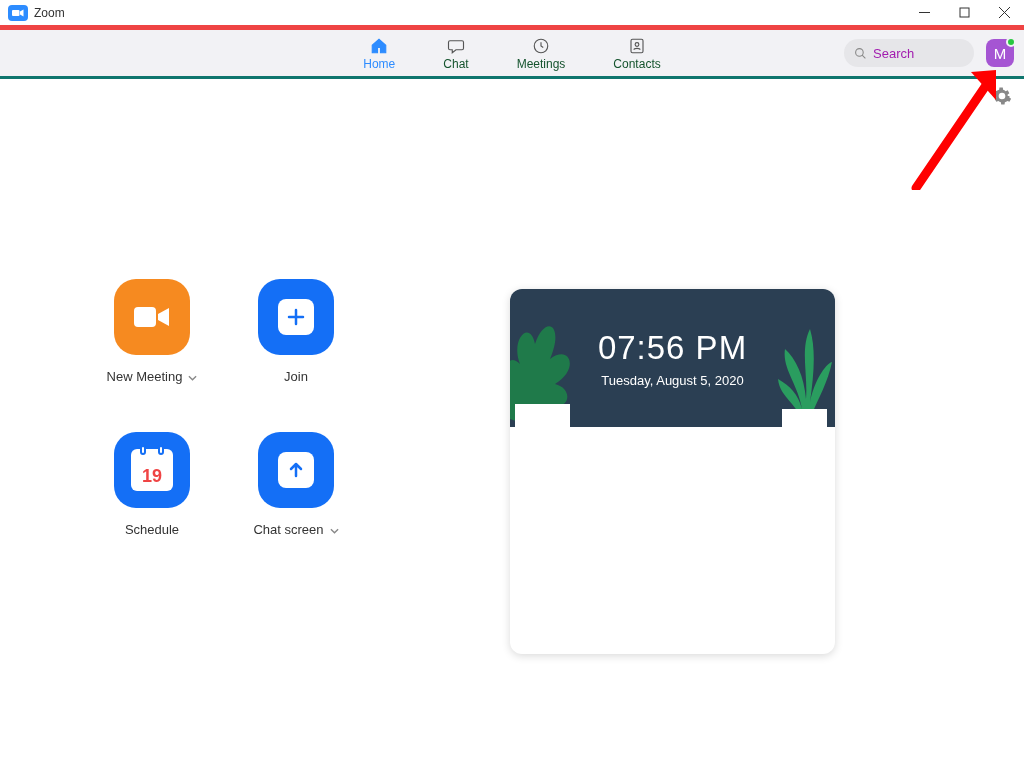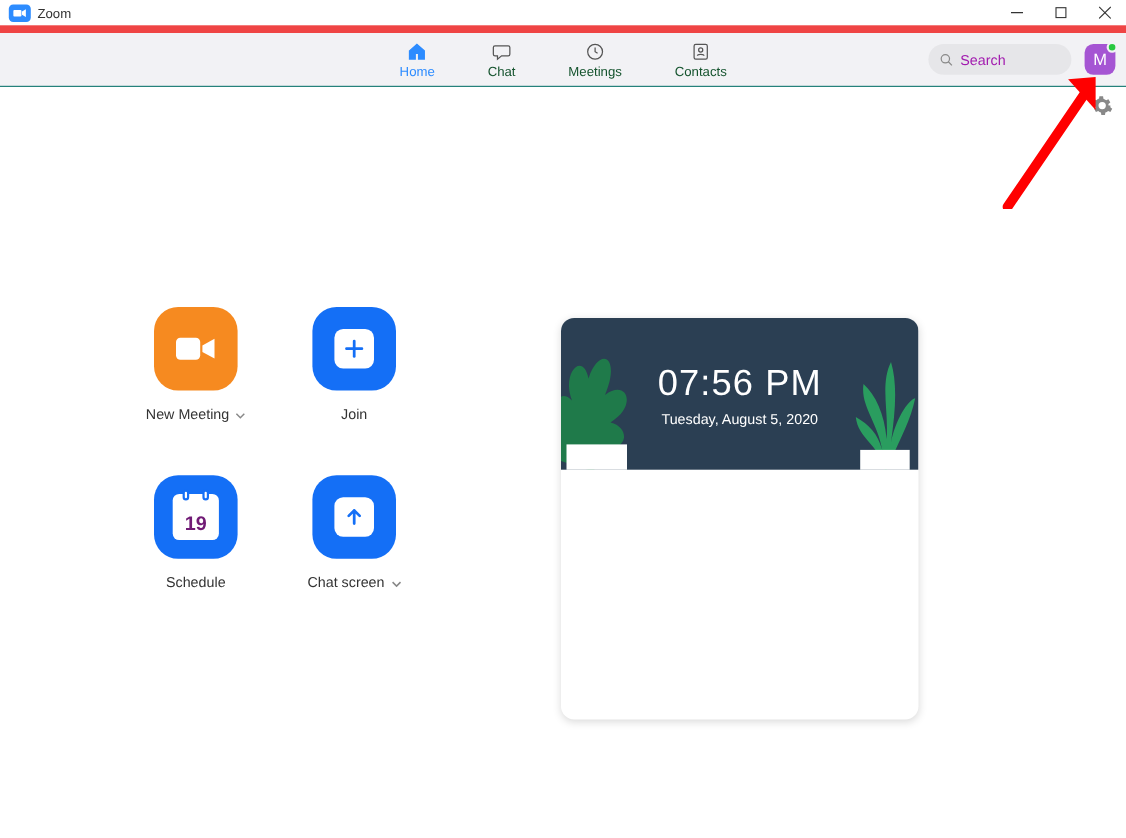--- a/index.html
+++ b/index.html
@@ -1,48 +1,48 @@
 <!DOCTYPE html>
 <html><head>
 <meta charset="utf-8">
 <style>
   * { box-sizing: border-box; margin: 0; padding: 0; font-family: -apple-system, BlinkMacSystemFont, "Segoe UI", Arial, sans-serif; }
   body { width: 1024px; height: 762px; background: #fff; overflow: hidden; position: relative; }
 
   
-  .title-bar { height: 30px; background: #fff; display: flex; align-items: center; padding: 0 0 0 8px; border-bottom: 7px solid #ef4444; }
+  .title-bar { height: 30px; background: #fff; display: flex; align-items: center; padding: 0 0 0 8px; border-bottom: 5px solid #ef4444; }
   .app-icon { width: 20px; height: 16px; background: #2d8cff; border-radius: 4px; display: flex; align-items: center; justify-content: center; margin-right: 6px; }
   .app-icon svg { width: 12px; height: 10px; fill: #fff; }
   .app-title { font-size: 12px; color: #333; }
   .win-controls { margin-left: auto; display: flex; }
   .win-btn { width: 40px; height: 30px; display: flex; align-items: center; justify-content: center; cursor: pointer; }
   .win-btn svg { width: 11px; height: 11px; stroke: #333; stroke-width: 1; fill: none; }
 
   
-  .top-nav { height: 49px; background: #f2f2f5; display: flex; align-items: center; position: relative; border-bottom: 1px solid #0f766e; }
+  .top-nav { height: 49px; background: #f2f2f5; display: flex; align-items: center; position: relative; border-bottom: 3px solid #0f766e; }
   .nav-tabs { display: flex; margin: 0 auto; gap: 48px; }
   .nav-tab { display: flex; flex-direction: column; align-items: center; justify-content: center; cursor: pointer; color: #14532d; font-size: 12px; gap: 1px; }
   .nav-tab.active { color: #2d8cff; }
   .nav-tab .nav-icon { width: 22px; height: 20px; display:flex; align-items:center; justify-content:center; }
   .nav-tab .nav-icon svg { width: 20px; height: 18px; }
   .nav-tab.active .nav-icon svg { fill: #2d8cff; stroke: #2d8cff; }
   .nav-tab:not(.active) .nav-icon svg { fill: none; stroke: #555; }
   .nav-right { position: absolute; right: 10px; display: flex; align-items: center; gap: 12px; }
   .search-box { width: 130px; height: 28px; background: #e6e6e9; border-radius: 14px; display: flex; align-items: center; padding: 0 10px; color: #a21caf; font-size: 13px; gap:6px; }
   .search-box svg { width: 13px; height: 13px; stroke:#888; fill:none; stroke-width:2; }
   .avatar { width: 28px; height: 28px; border-radius: 8px; background: #a555d3; color: #fff; font-size: 15px; font-weight:500; display:flex; align-items:center; justify-content:center; position:relative; cursor:pointer; }
   .avatar .presence { position:absolute; top:-2px; right:-2px; width:10px; height:10px; border-radius:50%; background:#28c840; border:2px solid #f2f2f5; }
 
   
   .settings-cog { position:absolute; top: 86px; right: 12px; cursor:pointer; }
   .settings-cog svg { width:20px; height:20px; fill:#888; }
 
   
   .main { position:absolute; top:79px; left:0; right:0; bottom:0; display:flex; }
-  .actions-area { width: 468px; padding: 200px 0 0 108px; }
+  .actions-area { width: 468px; padding: 200px 0 0 82px; }
   .actions-grid { display:grid; grid-template-columns: 140px 140px; grid-template-rows: auto auto; row-gap: 48px; column-gap: 4px; }
   .action { display:flex; flex-direction:column; align-items:center; gap:14px; cursor:pointer; }
   .action-tile { width: 76px; height: 76px; border-radius: 22px; display:flex; align-items:center; justify-content:center; }
   .tile-orange { background:#f68a20; }
   .tile-blue { background:#146ff6; }
   .action-tile .inner { width: 36px; height: 36px; background:#fff; border-radius:8px; display:flex; align-items:center; justify-content:center; }
   .action-label-row { display:flex; align-items:center; gap:6px; color:#333; font-size:13px; }
   .chev { color:#888; }
 
   
@@ -179,21 +179,21 @@
         <div class="action-label-row">
           <span>Join</span>
         </div>
       </div>
 
       <div class="action">
         <div class="action-tile tile-blue">
           <div style="width:42px;height:42px;background:#fff;border-radius:6px;position:relative;display:flex;align-items:flex-end;justify-content:center;padding-bottom:4px;">
             <div style="position:absolute;top:-4px;left:9px;width:6px;height:10px;background:#fff;border-radius:3px;border:2px solid #146ff6;"></div>
             <div style="position:absolute;top:-4px;right:9px;width:6px;height:10px;background:#fff;border-radius:3px;border:2px solid #146ff6;"></div>
-            <span style="color:#701a75;font-size:18px;font-weight:600;">19</span>
+            <span style="color:#ef4444;font-size:18px;font-weight:600;">19</span>
           </div>
         </div>
         <div class="action-label-row">
           <span>Schedule</span>
         </div>
       </div>
 
       <div class="action">
         <div class="action-tile tile-blue">
           <div class="inner">

